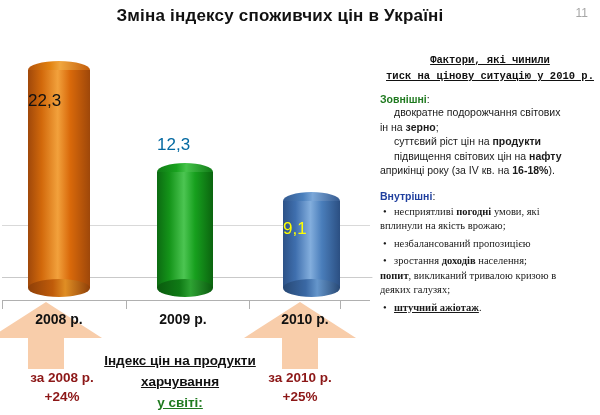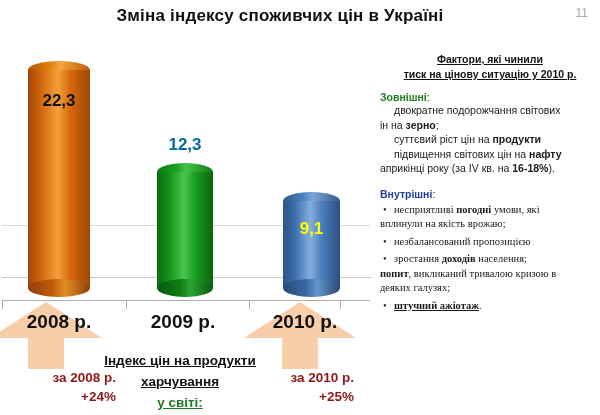--- a/index.html
+++ b/index.html
@@ -41,50 +41,50 @@
   .bar .body{
     position:absolute;left:0;right:0;bottom:0;top:9px;border-radius:0;
   }
   .bar .cap{
     position:absolute;left:0;right:0;top:0;height:18px;border-radius:50%;
   }
   .bar .foot{
     position:absolute;left:0;right:0;bottom:-9px;height:18px;border-radius:50%;
   }
   .bar-label{
-    position:absolute;font-size:17px;font-weight:bold;text-align:center;width:100%;
+    position:absolute;font-size:17px;font-weight:normal;text-align:left;width:100%;
   }
 
   
   .arrow{position:absolute;}
   .arrow .head{
     width:0;height:0;border-left:56px solid transparent;border-right:56px solid transparent;
     border-bottom:36px solid #f8cdaa;position:absolute;left:0;top:0;
   }
   .arrow .shaft{
     position:absolute;left:38px;width:36px;top:35px;height:32px;background:#f8cdaa;
   }
 
   
   .cat-label{
-    position:absolute;font-size:19px;font-weight:bold;color:#111111;text-align:center;
+    position:absolute;font-size:14px;font-weight:bold;color:#111111;text-align:center;
   }
-  .pct-block{position:absolute;text-align:right;color:#8c1717;font-weight:bold;font-size:13.5px;line-height:19px;}
+  .pct-block{position:absolute;text-align:center;color:#8c1717;font-weight:bold;font-size:13.5px;line-height:19px;}
   .mid-block{
     position:absolute;text-align:center;font-size:13.5px;font-weight:bold;line-height:21px;color:#111111;
   }
   .mid-block .u{text-decoration:underline;}
   .mid-block .green{color:#1f7a1f;text-decoration:underline;text-align:center;}
 
   
   .panel{position:absolute;left:380px;top:52px;width:220px;height:300px;font-size:10.5px;color:#1a1a1a;}
   .panel .hdr{
     text-align:center;font-weight:bold;font-size:10.5px;line-height:15px;color:#111111;
   }
-  .panel .hdr span{text-decoration:underline;}
+  .panel .hdr span{text-decoration:underline;font-family:Liberation Mono, monospace;}
   .panel .group-title{font-weight:bold;margin-top:9px;}
   .panel .green-t{color:#1f7a1f;}
   .panel .blue-t{color:#1f3f9e;}
   .panel p{margin:0;line-height:14.5px;text-align:justify;}
   .panel p.ind{text-indent:14px;}
   .panel .bullet{position:relative;padding-left:14px;}
   .panel .bullet:before{content:"\2022";position:absolute;left:3px;top:0;}
   .panel b{font-weight:bold;}
   .panel .ul{text-decoration:underline;font-weight:bold;}
   .clip{overflow:hidden;width:220px;}

